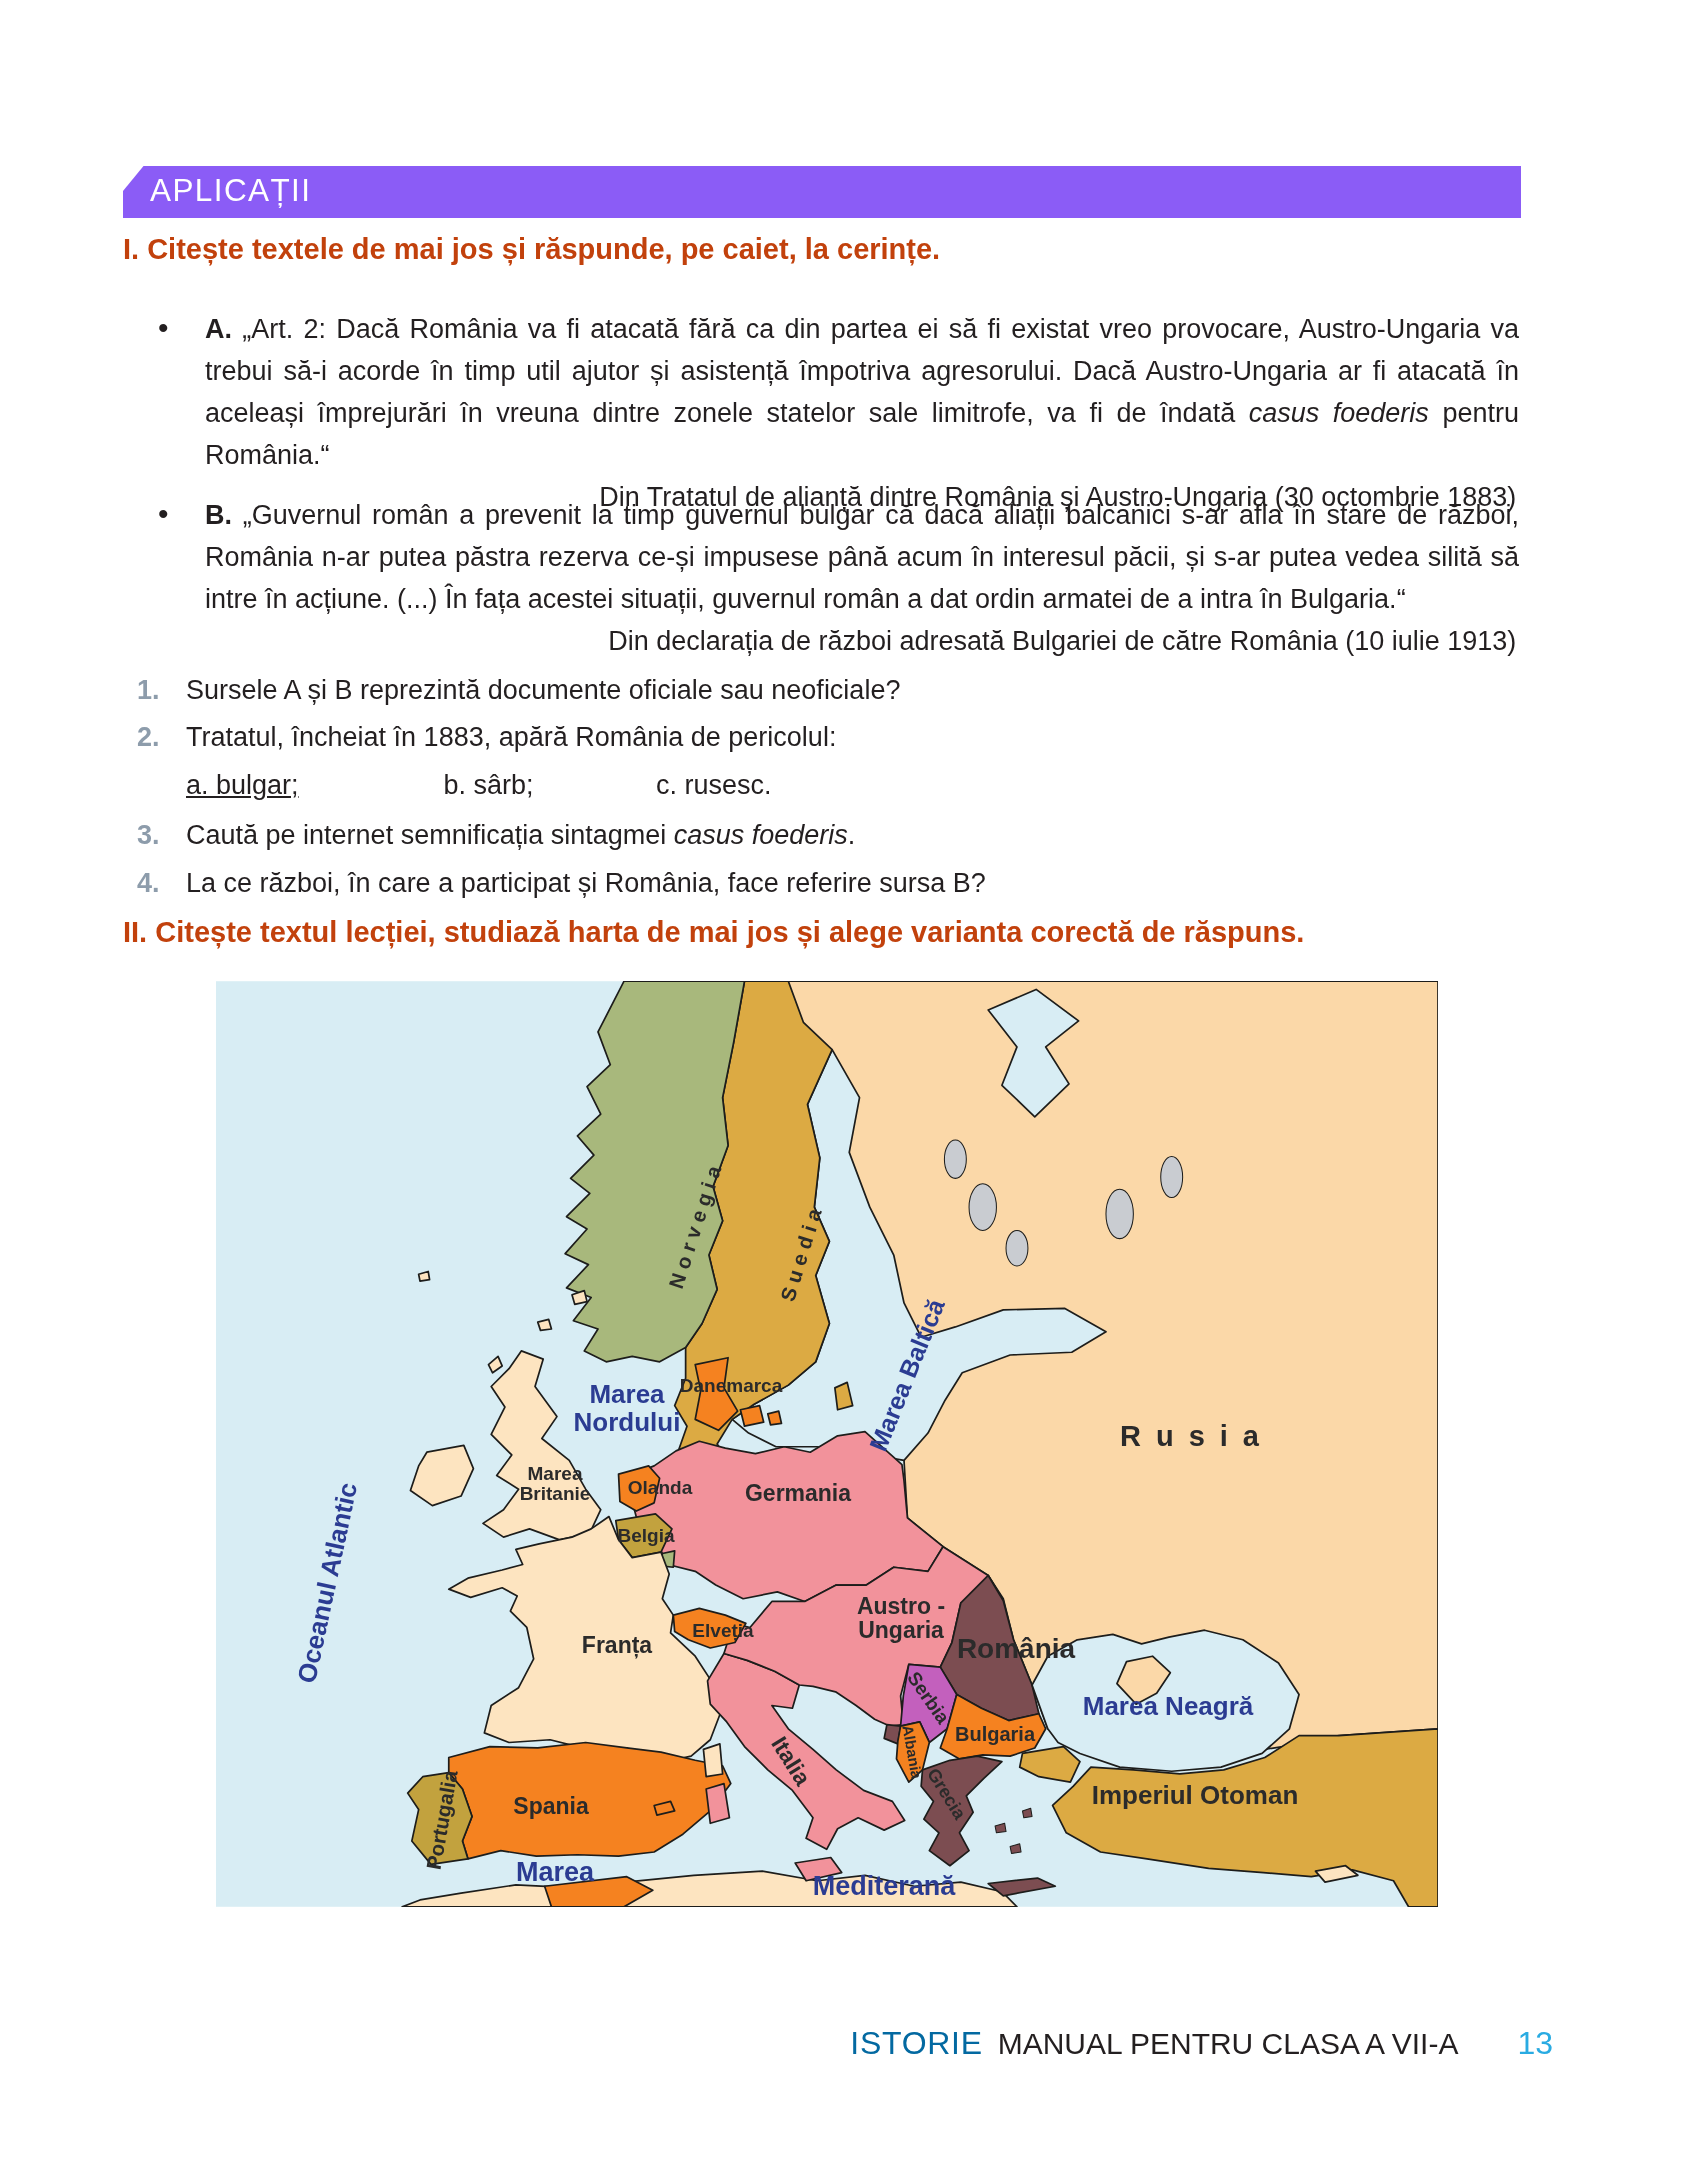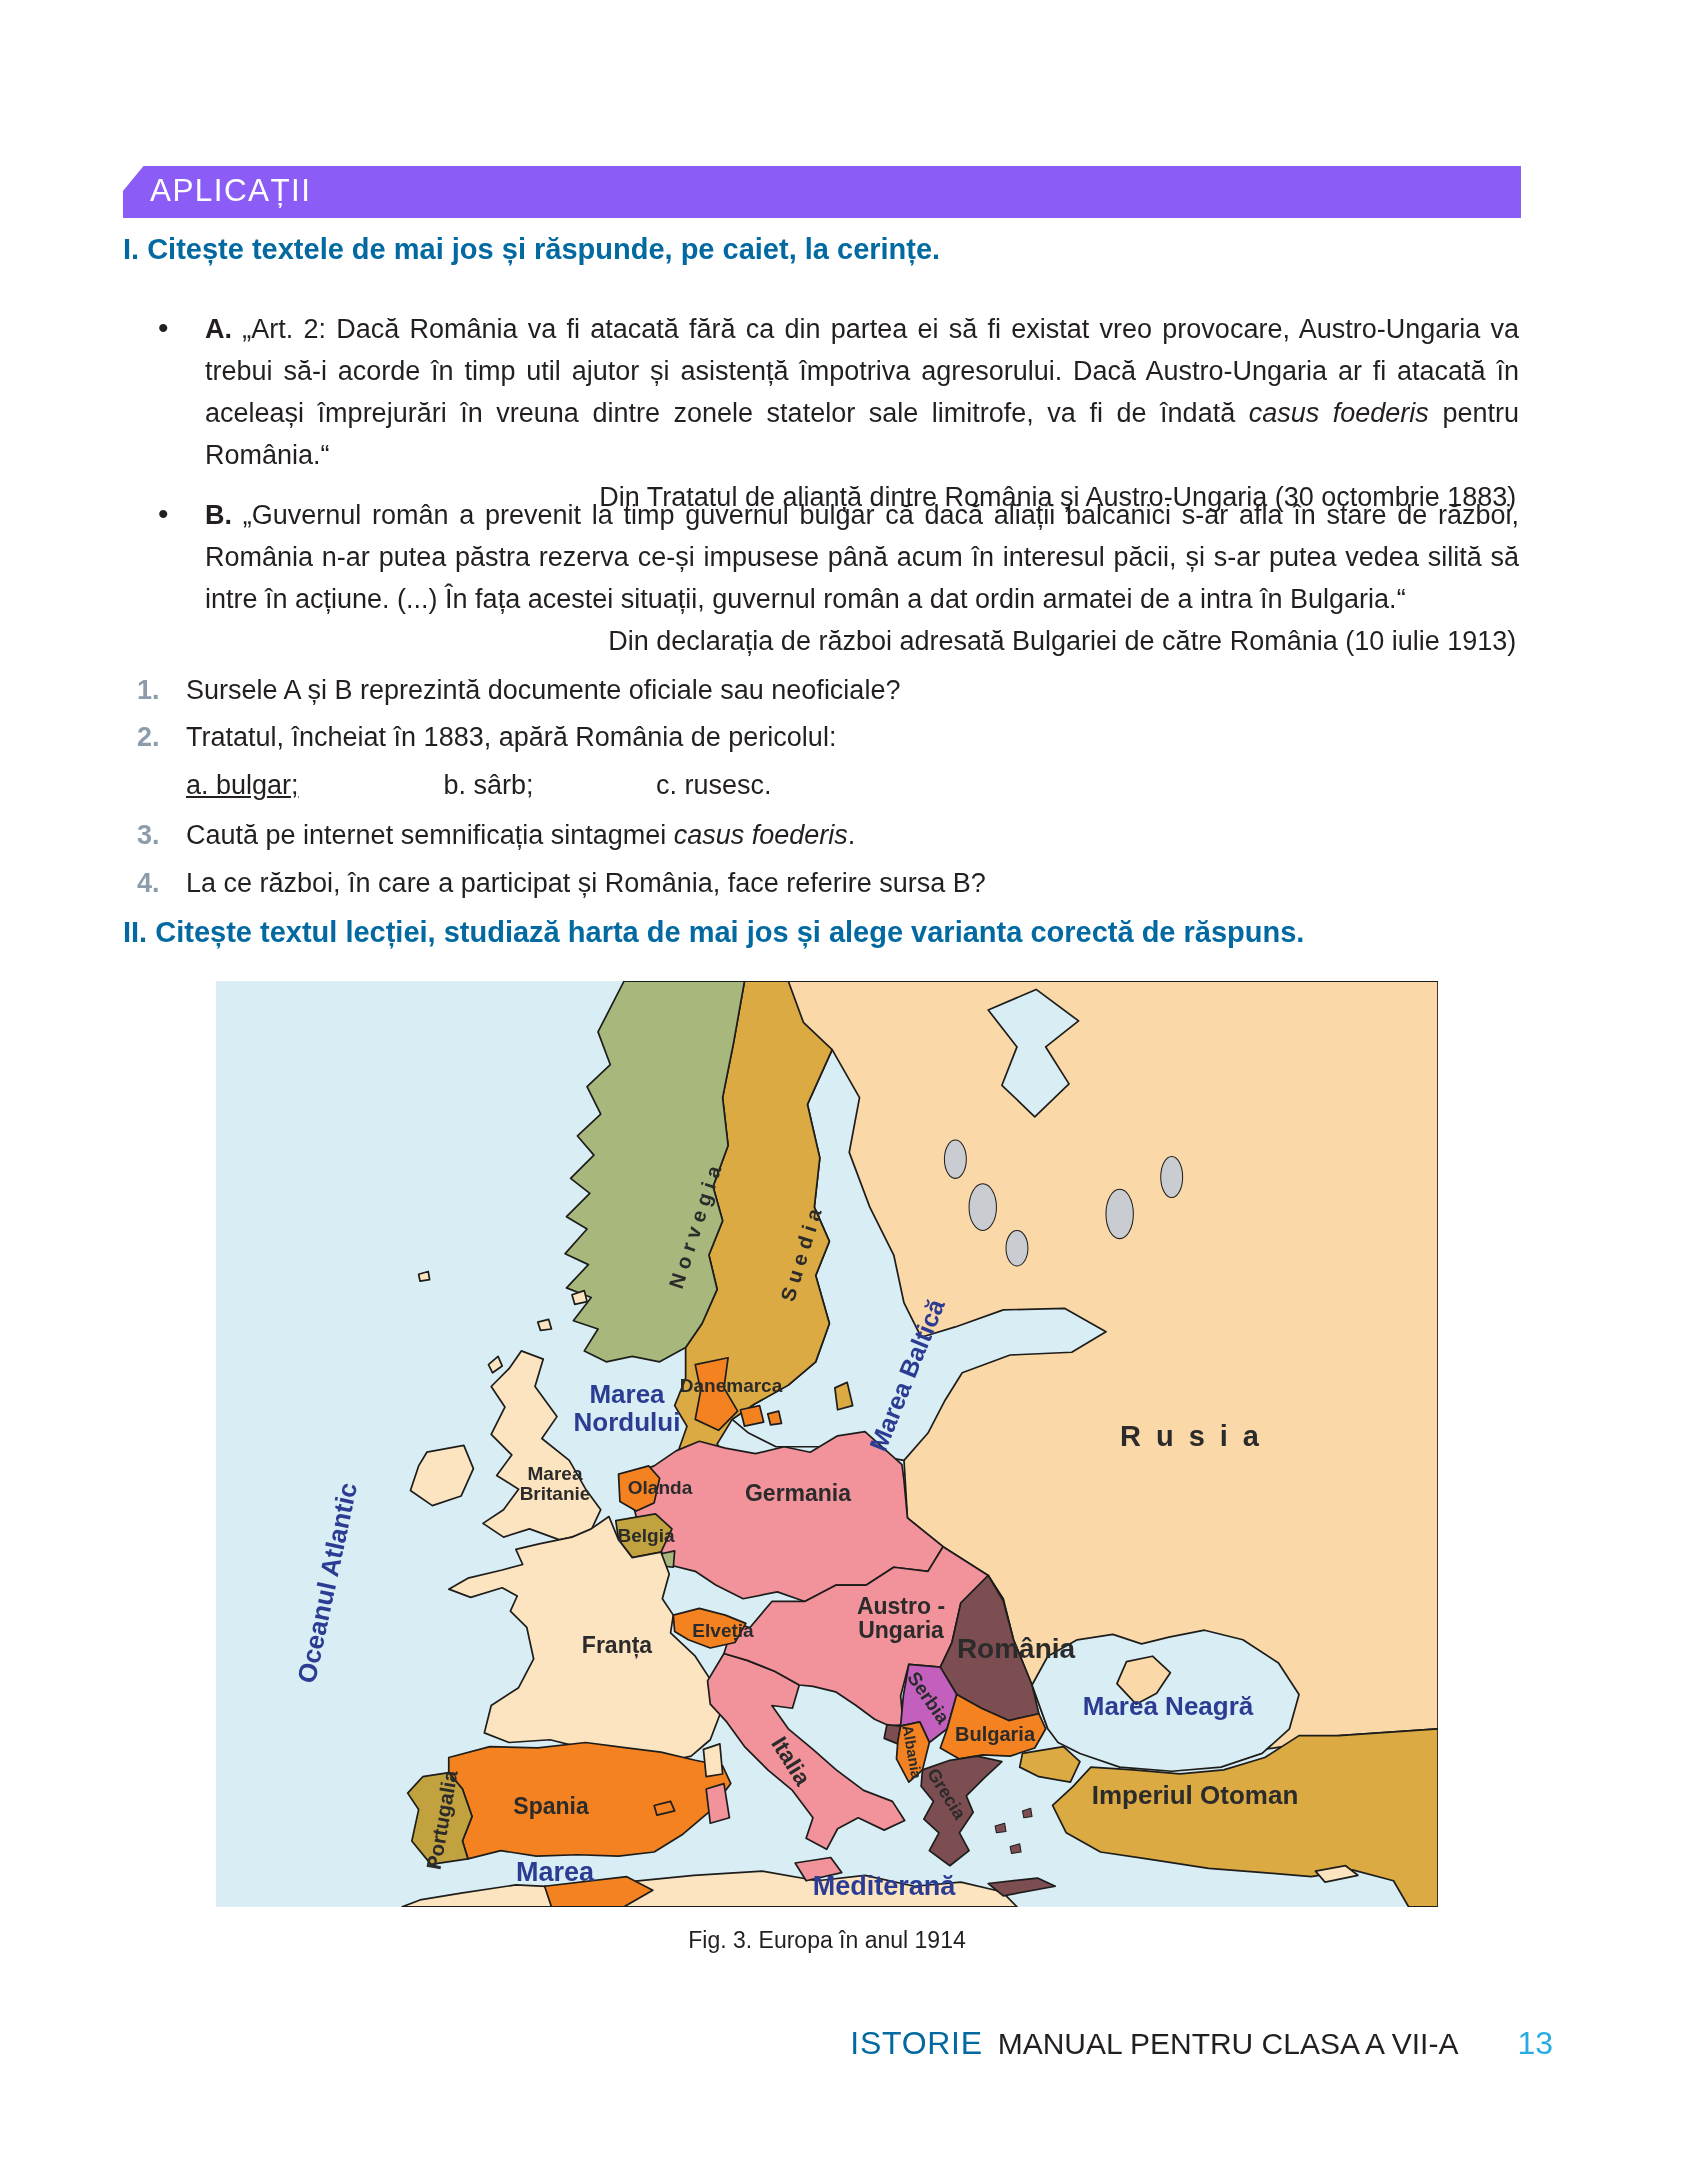--- a/index.html
+++ b/index.html
@@ -18,21 +18,21 @@
     clip-path:polygon(20.5px 0, 100% 0, 100% 100%, 0 100%, 0 25px);
     display:flex;align-items:center;
   }
   #banner .banner-text{
     color:#ffffff;font-size:31.5px;font-weight:500;letter-spacing:1.4px;
     padding-left:27px;padding-bottom:2.7px;
   }
   
   .section-heading{
     position:absolute;left:123px;width:1410px;
-    font-size:29px;font-weight:bold;color:#0369a1;
+    font-size:29px;font-weight:bold;color:#c2410c;
   }
   
   .source{
     position:absolute;left:205px;width:1314px;
     font-size:27px;line-height:42px;text-align:justify;
   }
   .source .bullet{
     position:absolute;left:-47px;top:-1.4px;font-size:30px;color:#231f20;
   }
   .source b{font-weight:bold;}
@@ -235,21 +235,20 @@
     <div class="lbl" style="left:730px;top:813px;font-size:18px;transform:translate(-50%,-50%) rotate(58deg);">Grecia</div>
     <div class="lbl" style="left:575px;top:780px;font-size:23px;transform:translate(-50%,-50%) rotate(58deg);">Italia</div>
     <div class="lbl" style="left:335px;top:825px;font-size:23px;">Spania</div>
     <div class="lbl" style="left:226px;top:839px;font-size:20.5px;transform:translate(-50%,-50%) rotate(-80deg);">Portugalia</div>
     <div class="lbl sea-lbl" style="left:952px;top:726px;font-size:26px;">Marea Neagră</div>
     <div class="lbl" style="left:979px;top:815px;font-size:26px;">Imperiul Otoman</div>
     <div class="lbl sea-lbl" style="left:339px;top:891px;font-size:27px;">Marea</div>
     <div class="lbl sea-lbl" style="left:668px;top:905px;font-size:27px;">Mediterană</div>
   </div>
 
-  <div id="caption">Fig. 3. Europa în anul 1914</div>
 
   <div id="footer">
     <span class="brand">ISTORIE</span>
     <span class="ftitle">MANUAL PENTRU CLASA A VII-A</span>
     <span class="pageno">13</span>
   </div>
 
 </div>
 
 

